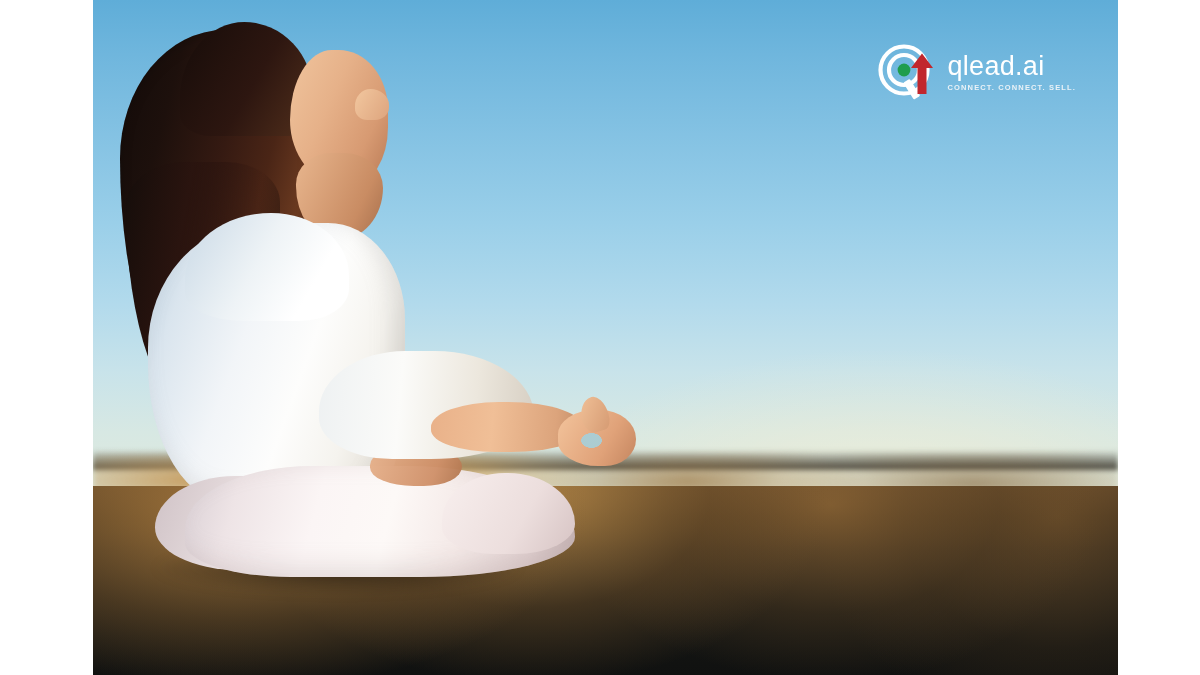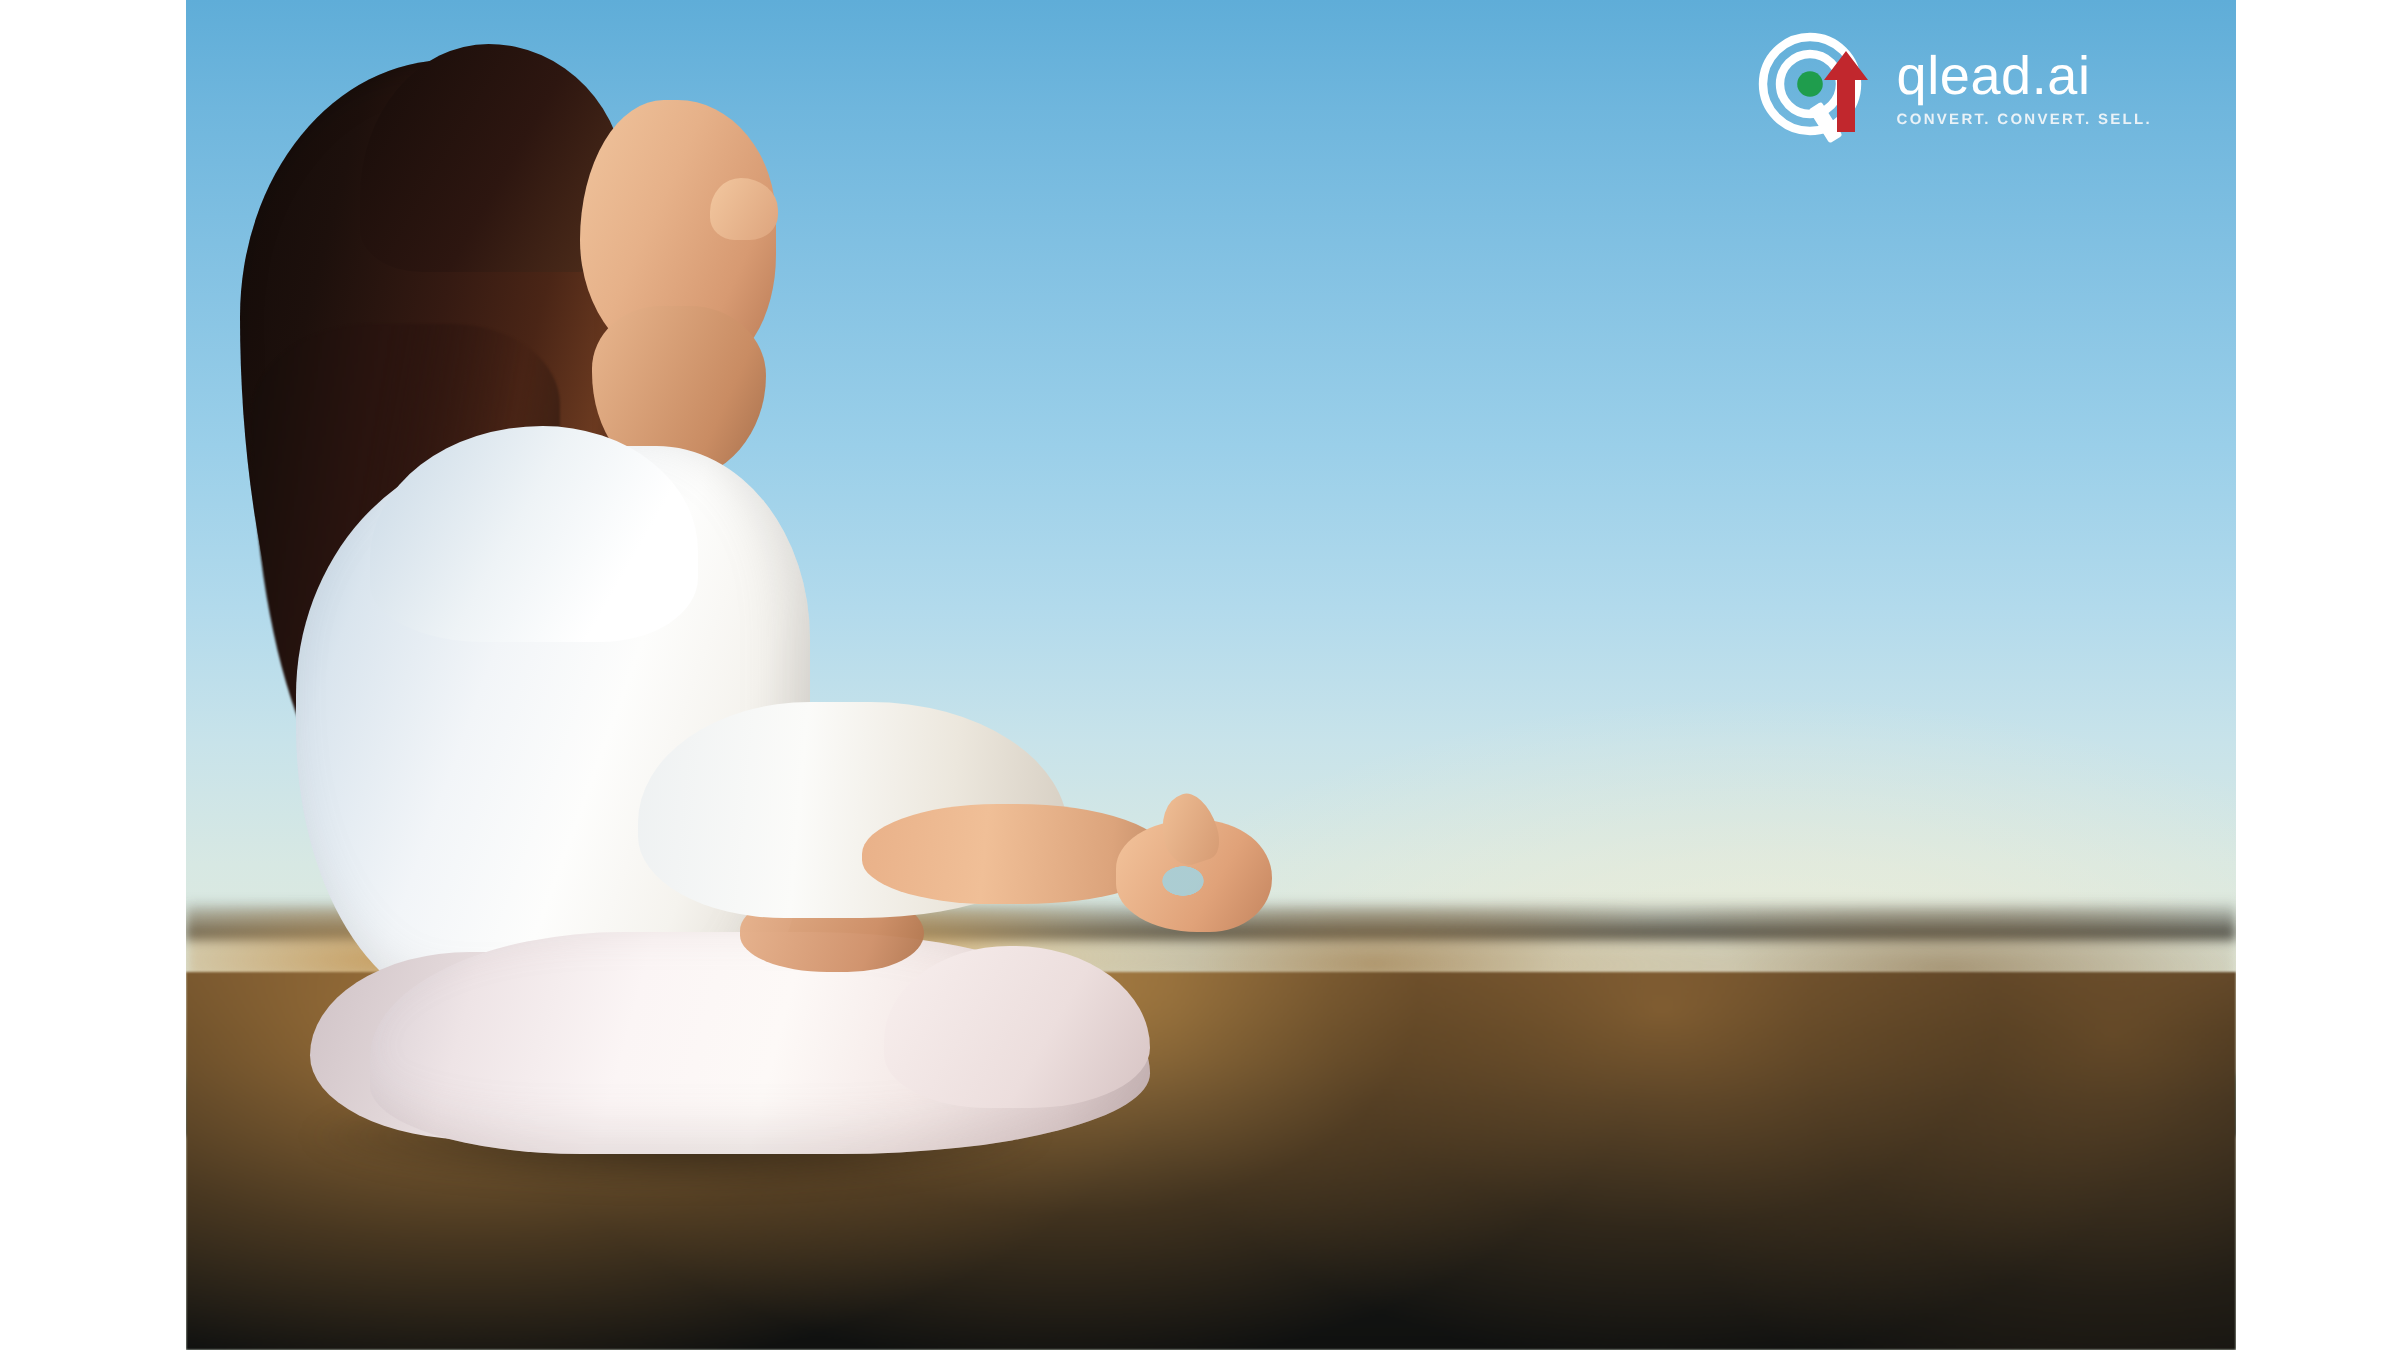--- a/index.html
+++ b/index.html
@@ -273,21 +273,21 @@
     text-shadow:
       0 0 10px rgba(255,255,255,.95),
       0 0 20px rgba(255,255,255,.8),
       0 0 30px rgba(255,255,255,.55);
   }
   #headline .hl-line { display:block; white-space:nowrap; }
 
   
   #logo {
     position:absolute;
-    right:42px; top:16px;
+    right:42px; top:44px;
     display:flex;
     align-items:center;
     gap:8px;
   }
   .logo-mark { width:62px; height:56px; position:relative; flex:0 0 auto; }
   .logo-words { display:flex; flex-direction:column; line-height:1; }
   .logo-name {
     color:#ffffff;
     font-size:27px;
     font-weight:400;
@@ -345,18 +345,18 @@
         <circle cx="27" cy="26" r="15" fill="none" stroke="#ffffff" stroke-width="4.2"></circle>
         <circle cx="27" cy="26" r="6.4" fill="#1f9d4d"></circle>
 
         <rect x="30" y="36" width="7.6" height="20" rx="1.4" fill="#ffffff" transform="rotate(-32 33 44)"></rect>
 
         <path d="M40.5 50 L40.5 24 L34 24 L45 9.5 L56 24 L49.5 24 L49.5 50 Z" fill="#c1272d"></path>
       </svg>
     </div>
     <div class="logo-words">
       <span class="logo-name">qlead.ai</span>
-      <span class="logo-tag">CONVERT. CONVERT. SELL.</span>
+      <span class="logo-tag">CONNECT. CONNECT. SELL.</span>
     </div>
   </div>
 
 
 </div>
 
 </body></html>

